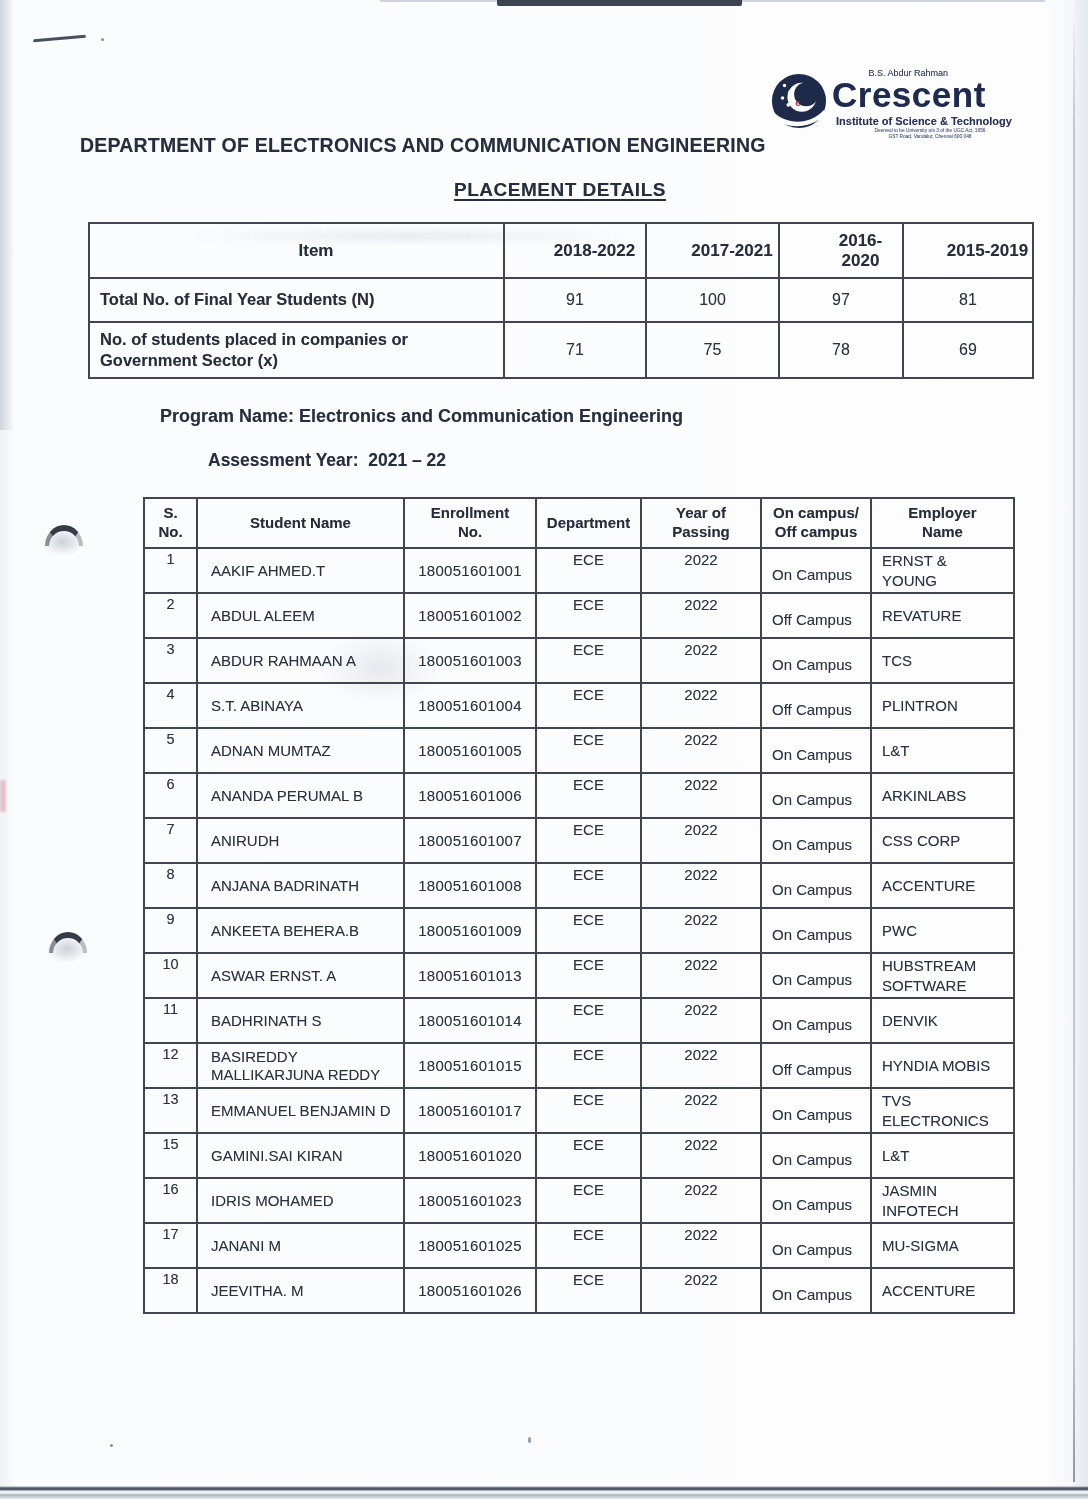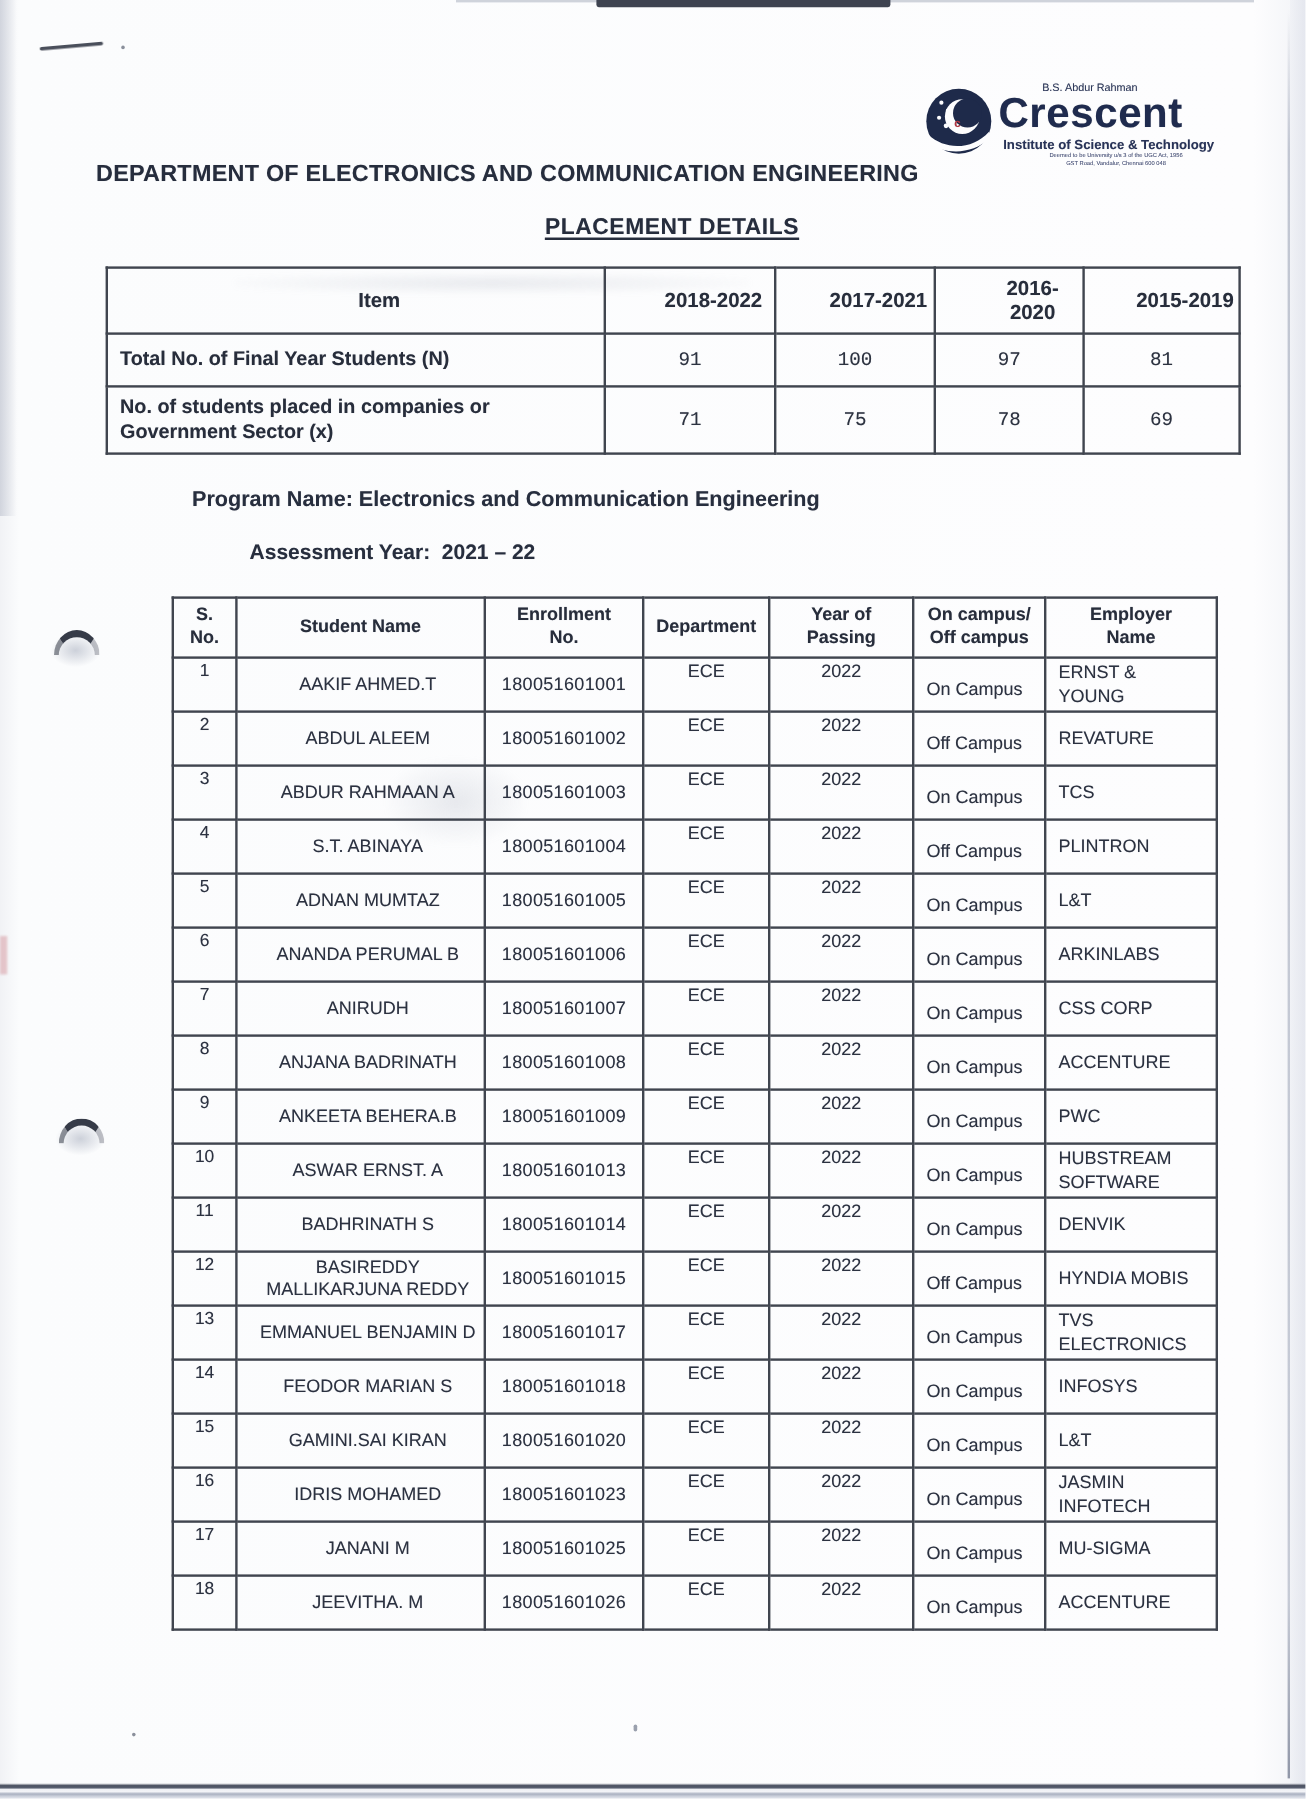--- a/index.html
+++ b/index.html
@@ -56,30 +56,30 @@
   .assessment-year{position:absolute;left:160px;top:450px;font-size:17.5px;font-weight:bold;color:#272e3e;white-space:pre;margin-left:48px;}
   
   table{border-collapse:collapse;table-layout:fixed;}
   .summary{position:absolute;left:88px;top:222px;width:944px;}
   .summary th,.summary td{border:2px solid #40454f;}
   .summary thead tr{height:55px;}
   .summary th{font-size:17px;font-weight:bold;color:#272d3b;text-align:center;vertical-align:middle;padding-left:40px;}
   .summary tbody tr:first-child{height:44px;}
   .summary tbody tr:last-child{height:56px;}
   .summary td.item{text-align:left;padding:2px 60px 2px 10px;font-weight:bold;font-size:16.5px;color:#272d3b;line-height:1.3;}
-  .summary td.val{text-align:center;font-size:16px;color:#2c3240;font-family:Liberation Mono, monospace;}
+  .summary td.val{text-align:center;font-size:16px;color:#2c3240;}
   
   .placement{position:absolute;left:143px;top:497px;width:870px;}
   .placement th,.placement td{border:2px solid #40454f;}
   .placement th{font-size:15px;font-weight:bold;color:#272d3b;text-align:center;vertical-align:middle;
     white-space:pre-line;line-height:1.25;height:46px;}
   .placement tr.data{height:45px;}
   .placement td{font-size:15px;color:#2b3140;}
   .placement td.sno{vertical-align:top;text-align:center;padding-top:2px;font-size:14.5px;}
-  .placement td.name{text-align:center;padding-left:13px;vertical-align:middle;white-space:pre-line;line-height:1.2;border-radius:18px;}
+  .placement td.name{text-align:left;padding-left:13px;vertical-align:middle;white-space:pre-line;line-height:1.2;border-radius:18px;}
   .placement td.enrollment{text-align:center;vertical-align:middle;letter-spacing:0.3px;}
   .placement td.department,.placement td.year{vertical-align:top;text-align:center;padding-top:2px;}
   .placement td.campus{text-align:left;padding-left:10px;vertical-align:middle;padding-top:9px;margin-top:25px;}
   .placement td.employer{text-align:left;padding-left:10px;vertical-align:middle;white-space:pre-line;line-height:1.3;}
 </style>
 </head>
 <body>
 
 <div class="paper">
 
@@ -313,29 +313,20 @@
           <td class="sno">13</td>
           <td class="name">EMMANUEL BENJAMIN D</td>
           <td class="enrollment">180051601017</td>
           <td class="department">ECE</td>
           <td class="year">2022</td>
           <td class="campus">On Campus</td>
           <td class="employer">TVS
 ELECTRONICS</td>
         </tr>
         <tr class="data">
-          <td class="sno">14</td>
-          <td class="name">FEODOR MARIAN S</td>
-          <td class="enrollment">180051601018</td>
-          <td class="department">ECE</td>
-          <td class="year">2022</td>
-          <td class="campus">On Campus</td>
-          <td class="employer">INFOSYS</td>
-        </tr>
-        <tr class="data">
           <td class="sno">15</td>
           <td class="name">GAMINI.SAI KIRAN</td>
           <td class="enrollment">180051601020</td>
           <td class="department">ECE</td>
           <td class="year">2022</td>
           <td class="campus">On Campus</td>
           <td class="employer">L&amp;T</td>
         </tr>
         <tr class="data">
           <td class="sno">16</td>

